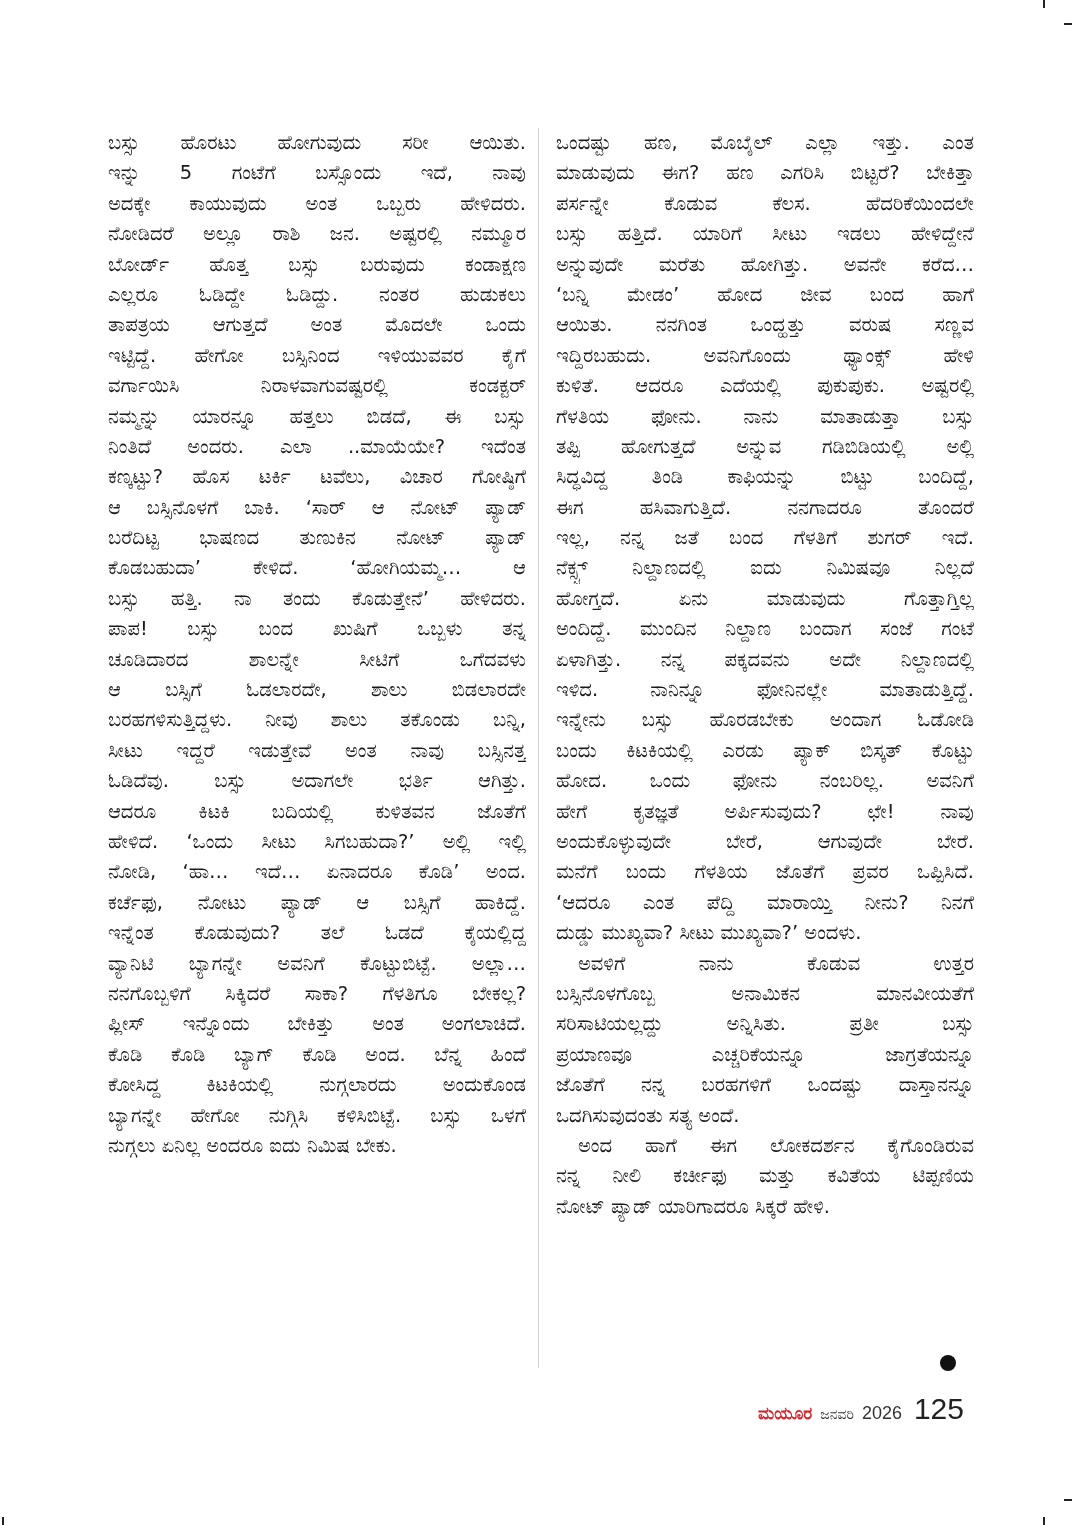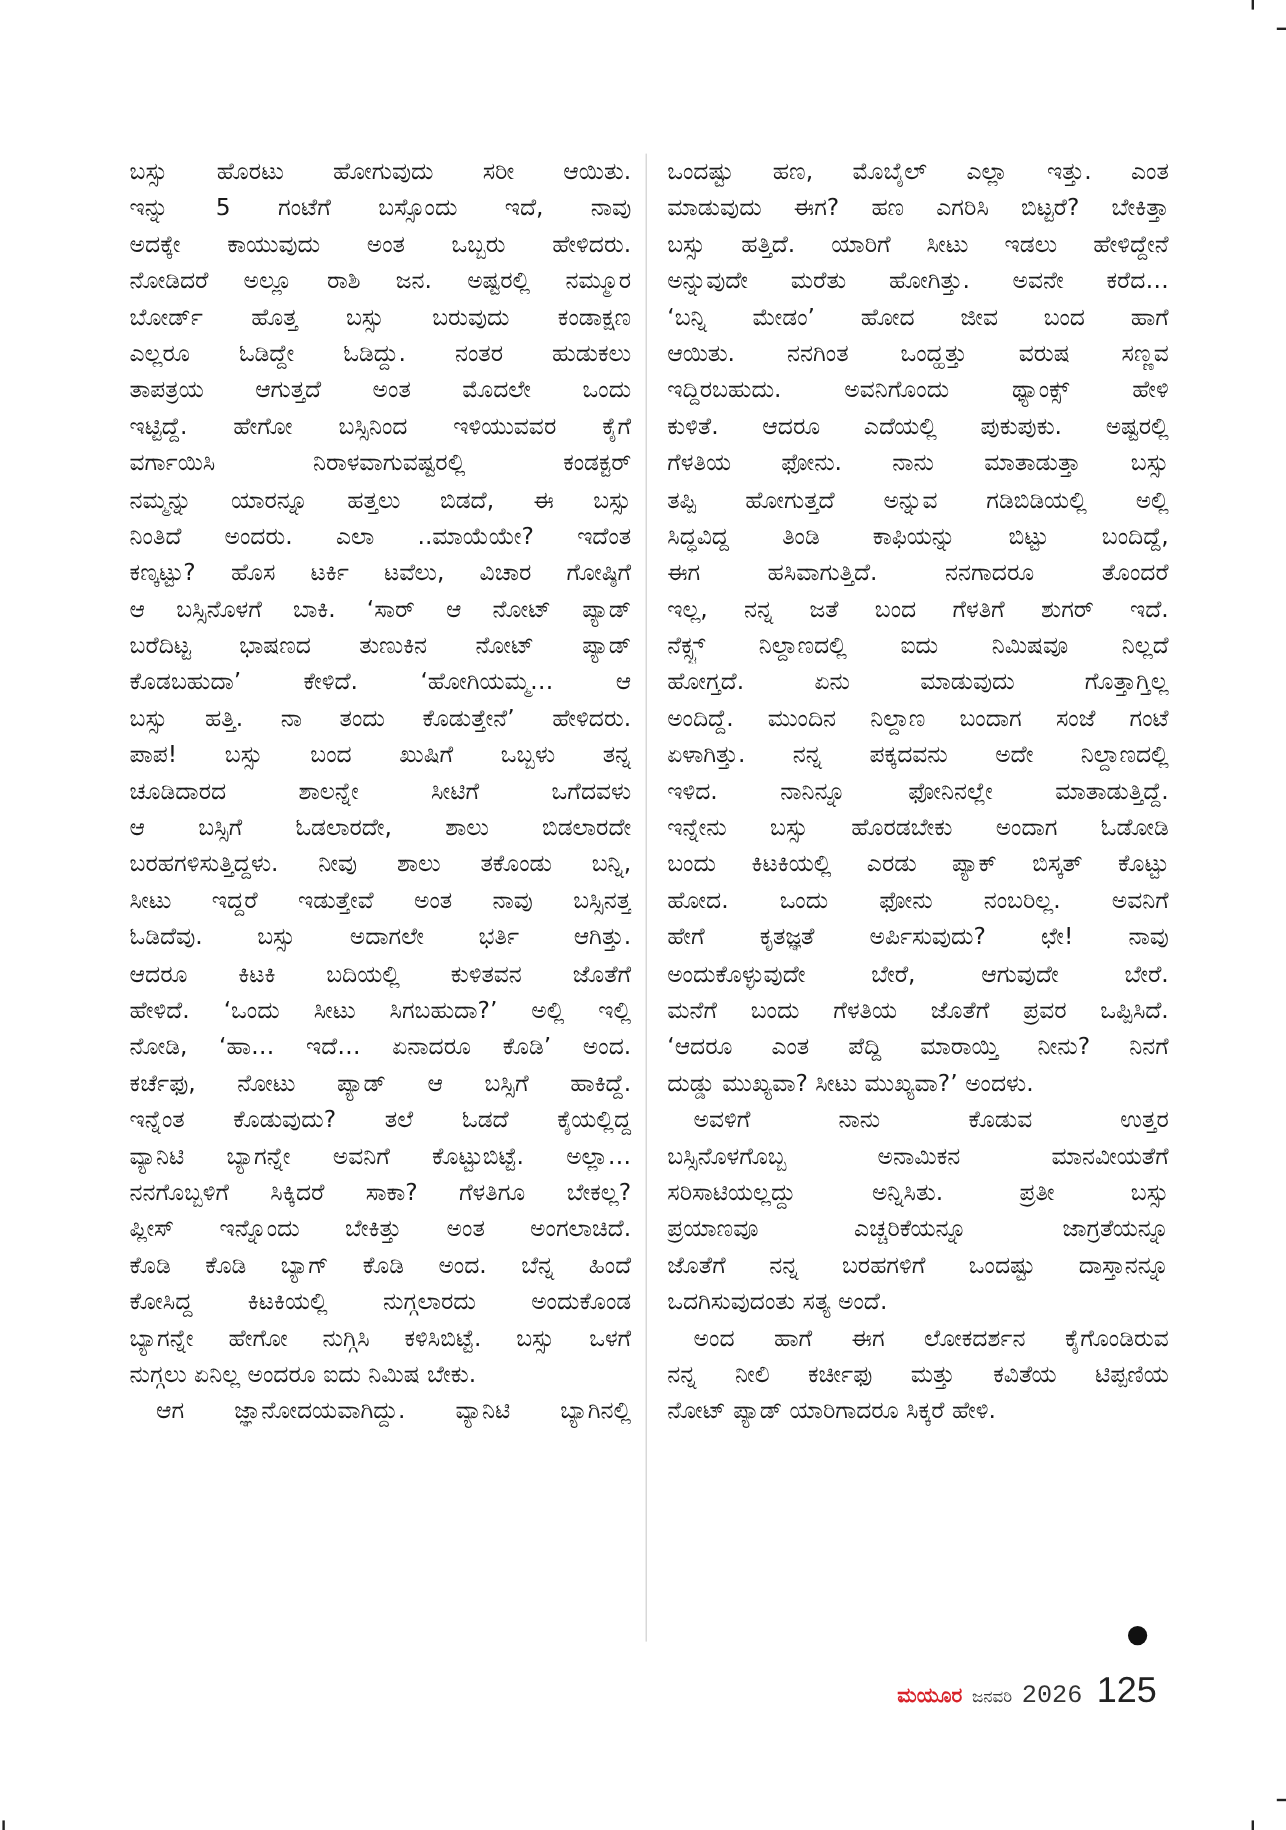--- a/index.html
+++ b/index.html
@@ -80,22 +80,22 @@
       color: #d8232a;
       font-weight: bold;
       font-size: 17px;
     }
     .footer-month {
       color: #333;
       font-size: 14px;
     }
     .footer-year {
       color: #333;
-      font-size: 21px;
-      font-family: Liberation Mono, monospace;
+      font-size: 18px;
+      font-family: Liberation Sans, sans-serif;
     }
     .footer-page {
       color: #222;
       font-size: 30px;
       font-family: "Liberation Sans", sans-serif;
       margin-left: 4px;
     }
   </style>
 </head>
 <body>
@@ -135,26 +135,26 @@
       <span class="line">ನೋಡಿ, ‘ಹಾ… ಇದೆ… ಏನಾದರೂ ಕೊಡಿ’ ಅಂದ.</span>
       <span class="line">ಕರ್ಚೆಫು, ನೋಟು ಪ್ಯಾಡ್ ಆ ಬಸ್ಸಿಗೆ ಹಾಕಿದ್ದೆ.</span>
       <span class="line">ಇನ್ನೆಂತ ಕೊಡುವುದು? ತಲೆ ಓಡದೆ ಕೈಯಲ್ಲಿದ್ದ</span>
       <span class="line">ವ್ಯಾನಿಟಿ ಬ್ಯಾಗನ್ನೇ ಅವನಿಗೆ ಕೊಟ್ಟುಬಿಟ್ಟೆ. ಅಲ್ಲಾ…</span>
       <span class="line">ನನಗೊಬ್ಬಳಿಗೆ ಸಿಕ್ಕಿದರೆ ಸಾಕಾ? ಗೆಳತಿಗೂ ಬೇಕಲ್ಲ?</span>
       <span class="line">ಪ್ಲೀಸ್ ಇನ್ನೊಂದು ಬೇಕಿತ್ತು ಅಂತ ಅಂಗಲಾಚಿದೆ.</span>
       <span class="line">ಕೊಡಿ ಕೊಡಿ ಬ್ಯಾಗ್ ಕೊಡಿ ಅಂದ. ಬೆನ್ನ ಹಿಂದೆ</span>
       <span class="line">ಕೋಸಿದ್ದ ಕಿಟಕಿಯಲ್ಲಿ ನುಗ್ಗಲಾರದು ಅಂದುಕೊಂಡ</span>
       <span class="line">ಬ್ಯಾಗನ್ನೇ ಹೇಗೋ ನುಗ್ಗಿಸಿ ಕಳಿಸಿಬಿಟ್ಟೆ. ಬಸ್ಸು ಒಳಗೆ</span>
       <span class="line last">ನುಗ್ಗಲು ಏನಿಲ್ಲ ಅಂದರೂ ಐದು ನಿಮಿಷ ಬೇಕು.</span>
-      <span class="line indent">ಆಗ ಜ್ಞಾನೋದಯವಾಗಿದ್ದು. ವ್ಯಾನಿಟಿ ಬ್ಯಾಗಿನಲ್ಲಿ</span>
     </div>
   <div class="column-rule"></div>
   <div class="column col-right" id="col-right">
       <span class="line">ಒಂದಷ್ಟು ಹಣ, ಮೊಬೈಲ್ ಎಲ್ಲಾ ಇತ್ತು. ಎಂತ</span>
       <span class="line">ಮಾಡುವುದು ಈಗ? ಹಣ ಎಗರಿಸಿ ಬಿಟ್ಟರೆ? ಬೇಕಿತ್ತಾ</span>
+      <span class="line">ಪರ್ಸನ್ನೇ ಕೊಡುವ ಕೆಲಸ. ಹೆದರಿಕೆಯಿಂದಲೇ</span>
       <span class="line">ಬಸ್ಸು ಹತ್ತಿದೆ. ಯಾರಿಗೆ ಸೀಟು ಇಡಲು ಹೇಳಿದ್ದೇನೆ</span>
       <span class="line">ಅನ್ನುವುದೇ ಮರೆತು ಹೋಗಿತ್ತು. ಅವನೇ ಕರೆದ…</span>
       <span class="line">‘ಬನ್ನಿ ಮೇಡಂ’ ಹೋದ ಜೀವ ಬಂದ ಹಾಗೆ</span>
       <span class="line">ಆಯಿತು. ನನಗಿಂತ ಒಂದ್ಹತ್ತು ವರುಷ ಸಣ್ಣವ</span>
       <span class="line">ಇದ್ದಿರಬಹುದು. ಅವನಿಗೊಂದು ಥ್ಯಾಂಕ್ಸ್ ಹೇಳಿ</span>
       <span class="line">ಕುಳಿತೆ. ಆದರೂ ಎದೆಯಲ್ಲಿ ಪುಕುಪುಕು. ಅಷ್ಟರಲ್ಲಿ</span>
       <span class="line">ಗೆಳತಿಯ ಫೋನು. ನಾನು ಮಾತಾಡುತ್ತಾ ಬಸ್ಸು</span>
       <span class="line">ತಪ್ಪಿ ಹೋಗುತ್ತದೆ ಅನ್ನುವ ಗಡಿಬಿಡಿಯಲ್ಲಿ ಅಲ್ಲಿ</span>
       <span class="line">ಸಿದ್ಧವಿದ್ದ ತಿಂಡಿ ಕಾಫಿಯನ್ನು ಬಿಟ್ಟು ಬಂದಿದ್ದೆ,</span>
       <span class="line">ಈಗ ಹಸಿವಾಗುತ್ತಿದೆ. ನನಗಾದರೂ ತೊಂದರೆ</span>

